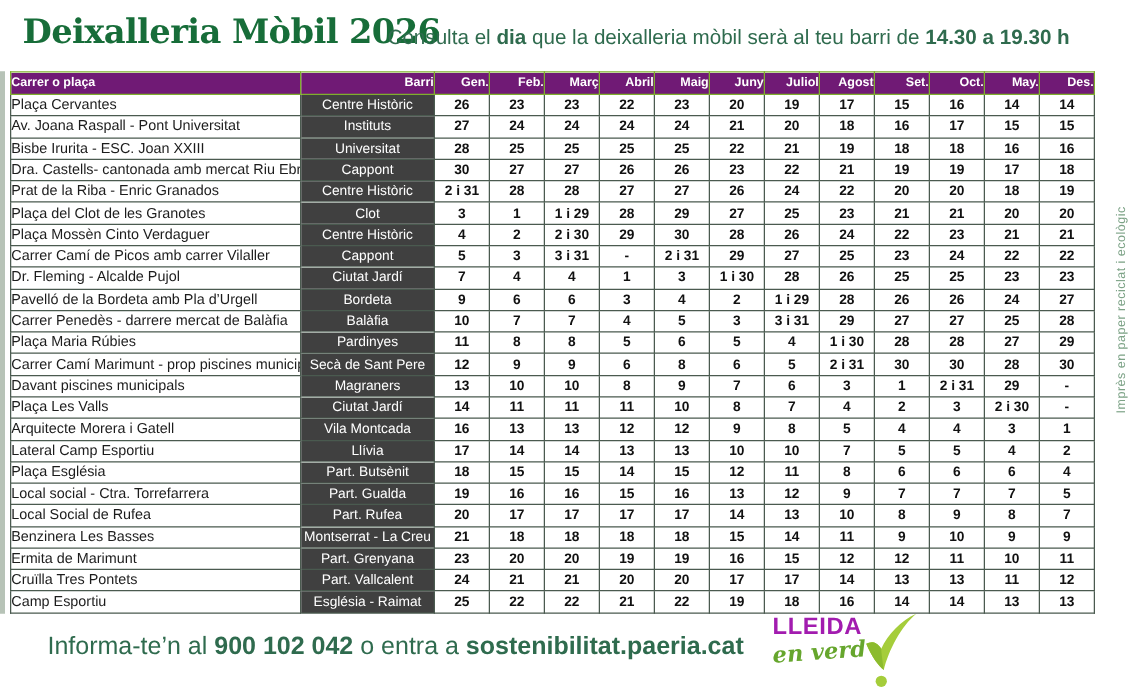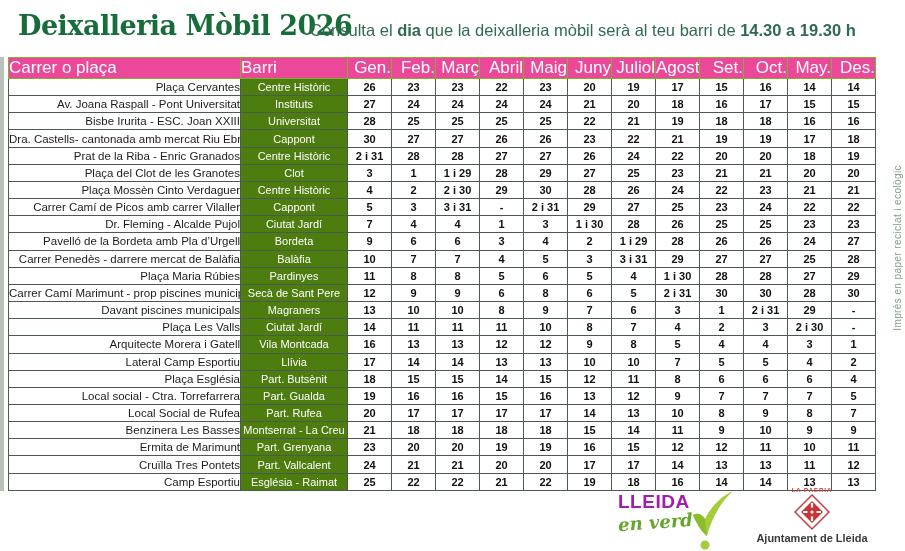--- a/index.html
+++ b/index.html
@@ -26,28 +26,28 @@
     border-collapse:collapse;table-layout:fixed;background:#fff;
   }
   table.sched col.c-street{width:232px;}
   table.sched col.c-barri{width:107px;}
   table.sched col.c-month{width:44px;}
   table.sched th,table.sched td{
     border:1px solid #4a5a4f;padding:0;vertical-align:middle;
     overflow:hidden;white-space:nowrap;
   }
   table.sched thead th{
-    background:#ec4899;color:#fff;font-weight:normal;height:17px;
-    border-color:#7fae2e;font-size:17px;
+    background:#701a75;color:#fff;font-weight:bold;height:17px;
+    border-color:#7fae2e;font-size:10px;
   }
   th.h-street{text-align:left;padding-left:5px;font-size:13px;}
-  th.h-barri{text-align:left;font-size:13px;}
+  th.h-barri{text-align:right;font-size:13px;}
   th.mh{text-align:right;}
-  td.street{font-size:11.5px;color:#1c1c1c;text-align:right;padding-left:5px;}
-  td.barri{background:#4d7c0f;color:#fff;font-size:11px;text-align:center;}
+  td.street{font-size:11.5px;color:#1c1c1c;text-align:left;padding-left:5px;}
+  td.barri{background:#404040;color:#fff;font-size:11px;text-align:center;}
   td.day{font-size:11px;font-weight:bold;color:#111;text-align:center;}
   
   .side-note{
     position:absolute;right:2px;top:165px;
     writing-mode:vertical-rl;transform:rotate(180deg);
     font-size:10px;color:#7da387;letter-spacing:0.4px;
   }
   
   .footer-text{
     position:absolute;left:38px;top:506px;
@@ -502,36 +502,26 @@
           <td class="day">14</td>
           <td class="day">14</td>
           <td class="day">13</td>
           <td class="day">13</td>
         </tr>
       </tbody>
   </table>
 
   <div class="side-note">Imprès en paper reciclat i ecològic</div>
 
+  <div class="footer-text"><span>Informa-te’n al </span><b>900 102 042</b><span> o entra a </span><b>sostenibilitat.paeria.cat</b></div>
 
   <div class="logo-lleida">
     <div class="word1">LLEIDA</div>
     <div class="word2">en verd</div>
     <svg width="46" height="62" viewBox="0 0 46 62">
       <path d="M3 27 C7 37 13 45 17 48 C21 32 31 13 43 3 C31 8 20 20 15 31 C11 25 7 25 3 27 Z" fill="#a5cd3b"></path>
       <path d="M3 27 C7 37 13 45 17 48 C16 40 15 34 15 31 C11 25 7 25 3 27 Z" fill="#8cbb2e"></path>
       <circle cx="15" cy="57" r="4.5" fill="#a5cd3b"></circle>
     </svg>
   </div>
 
-  <div class="logo-paeria">
-    <div class="tiny">LA PAERIA</div>
-    <svg width="36" height="36" viewBox="0 0 36 36">
-      <polygon points="18,1 35,18 18,35 1,18" fill="none" stroke="#c93434" stroke-width="1.4"></polygon>
-      <polygon points="18,7 29,18 18,29 7,18" fill="#c93434"></polygon>
-      <path d="M18 9 L18 27 M9 18 L27 18" stroke="#fff" stroke-width="2.2"></path>
-      <polygon points="18,13 23,18 18,23 13,18" fill="#c93434"></polygon>
-      <circle cx="18" cy="18" r="1.6" fill="#fff"></circle>
-    </svg>
-    <div class="caption">Ajuntament de Lleida</div>
-  </div>
 
 </div>
 
 </body></html>

